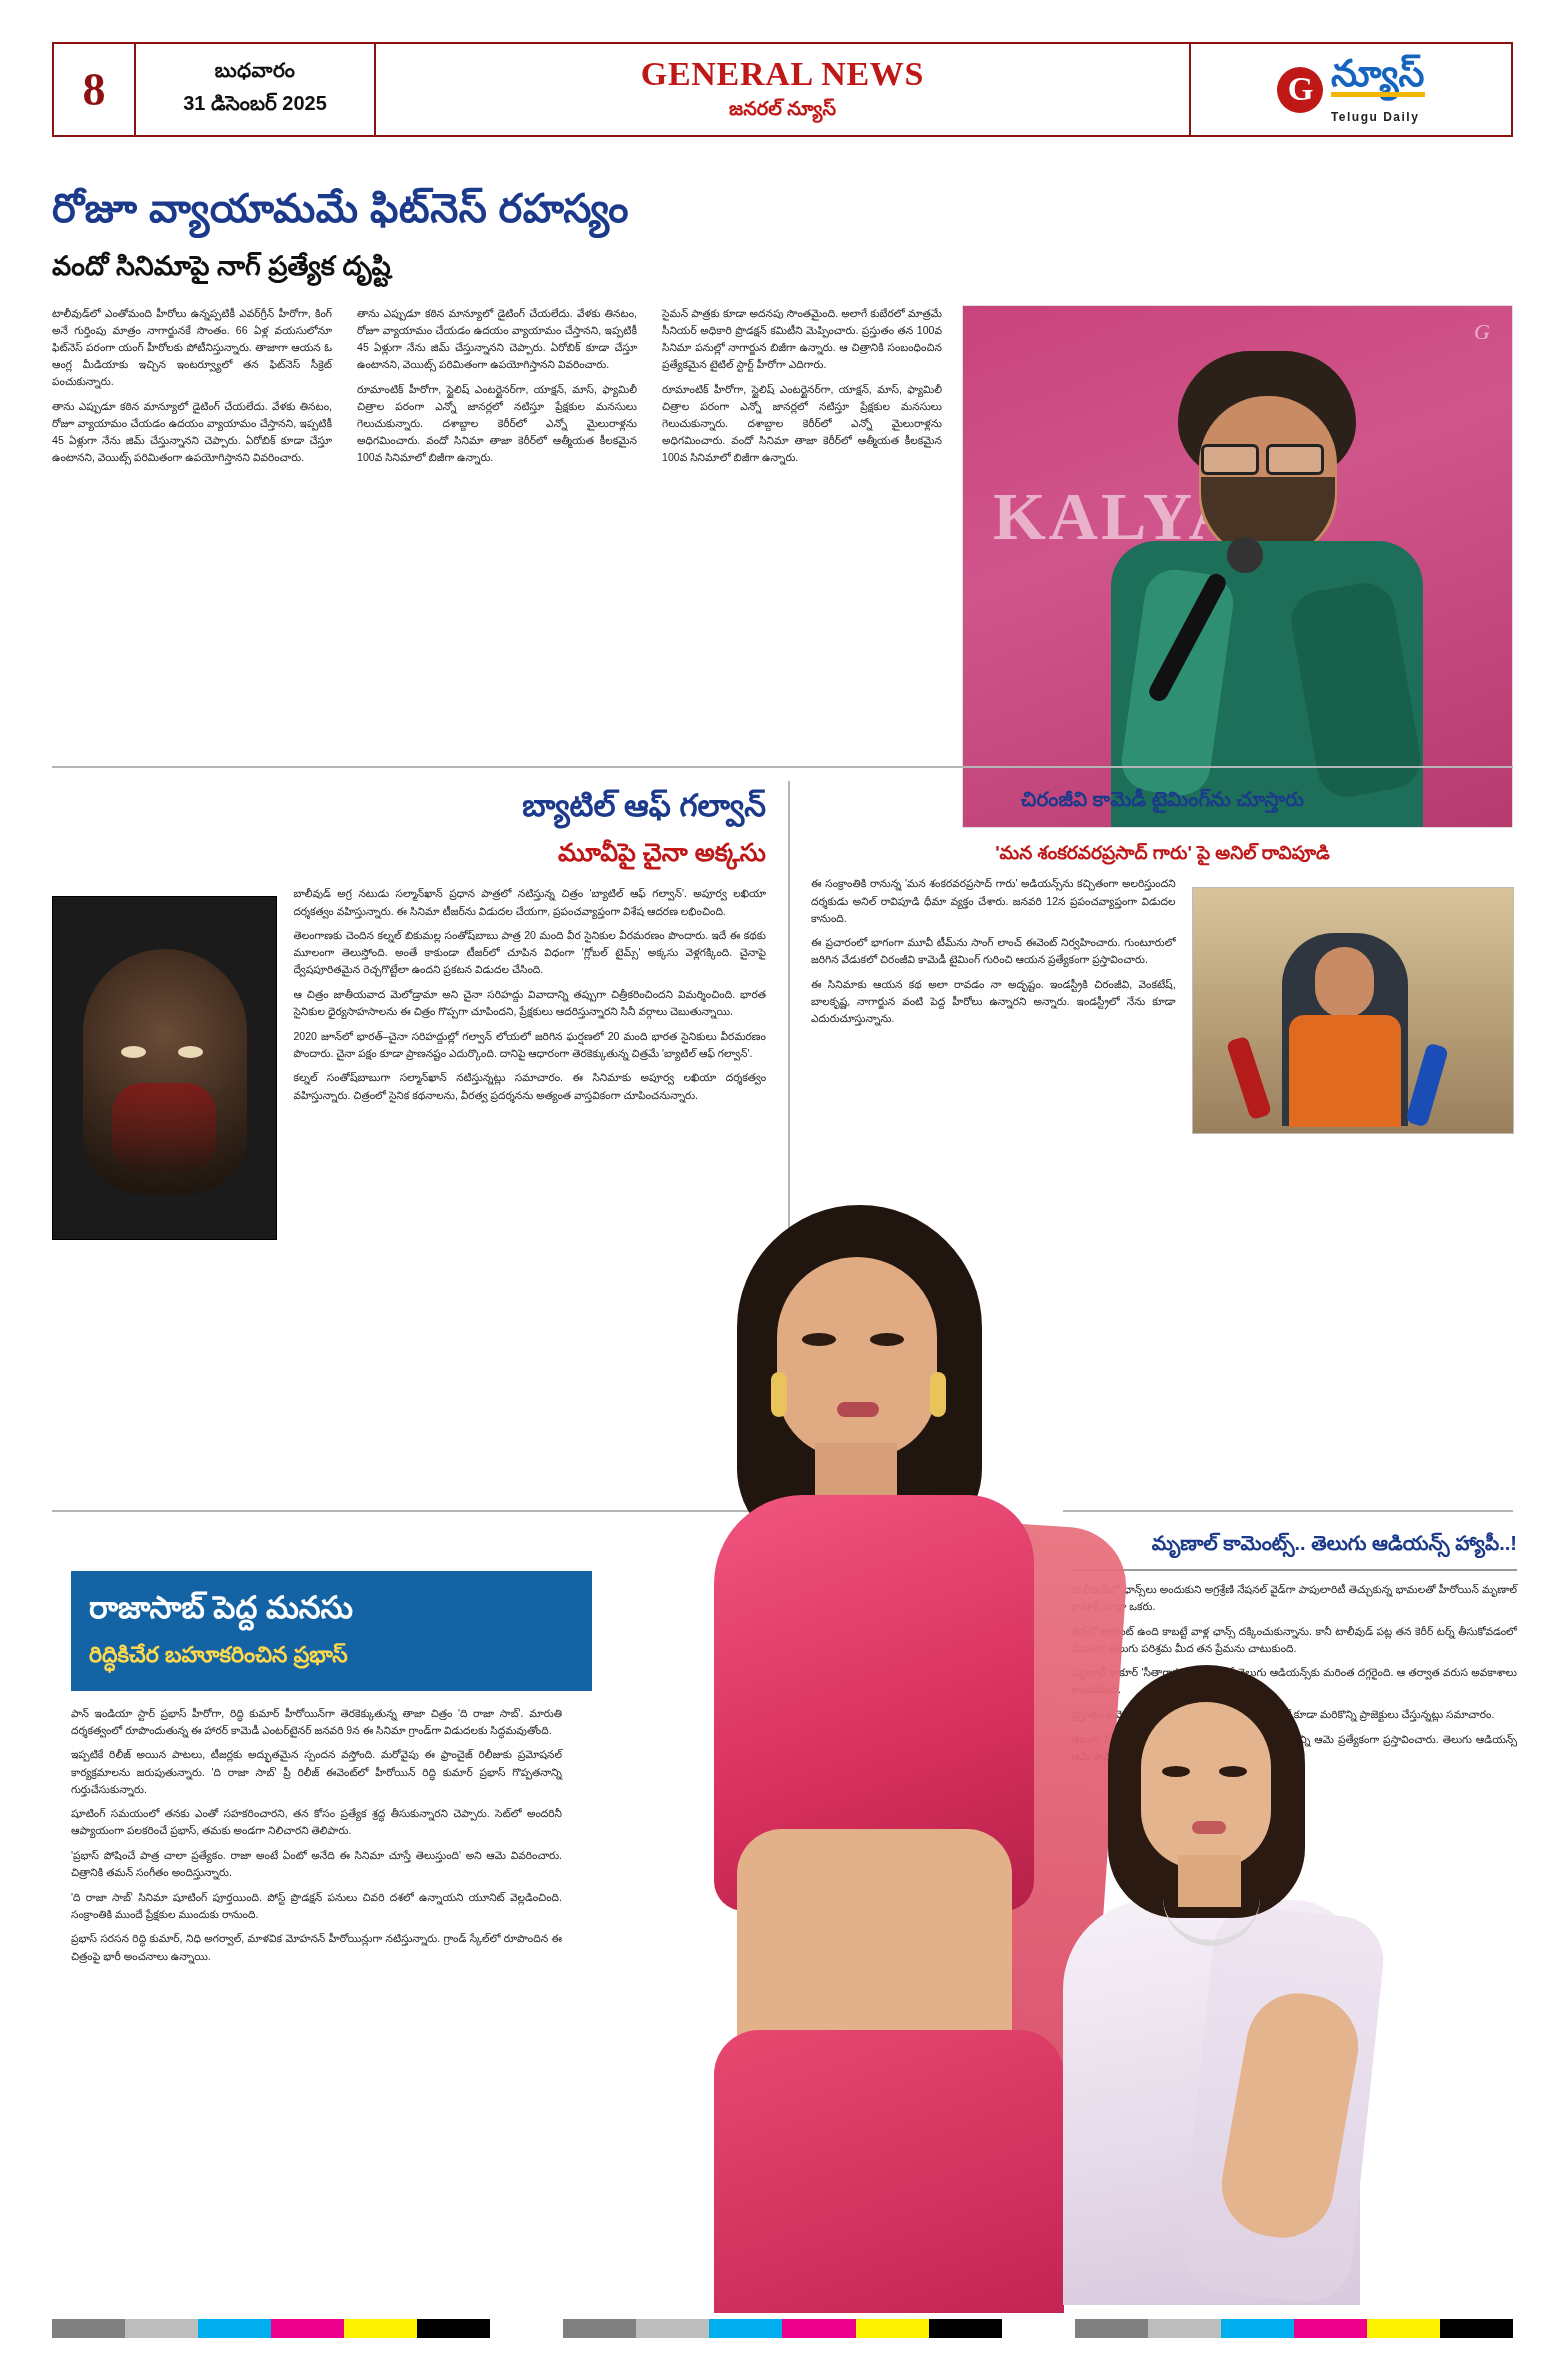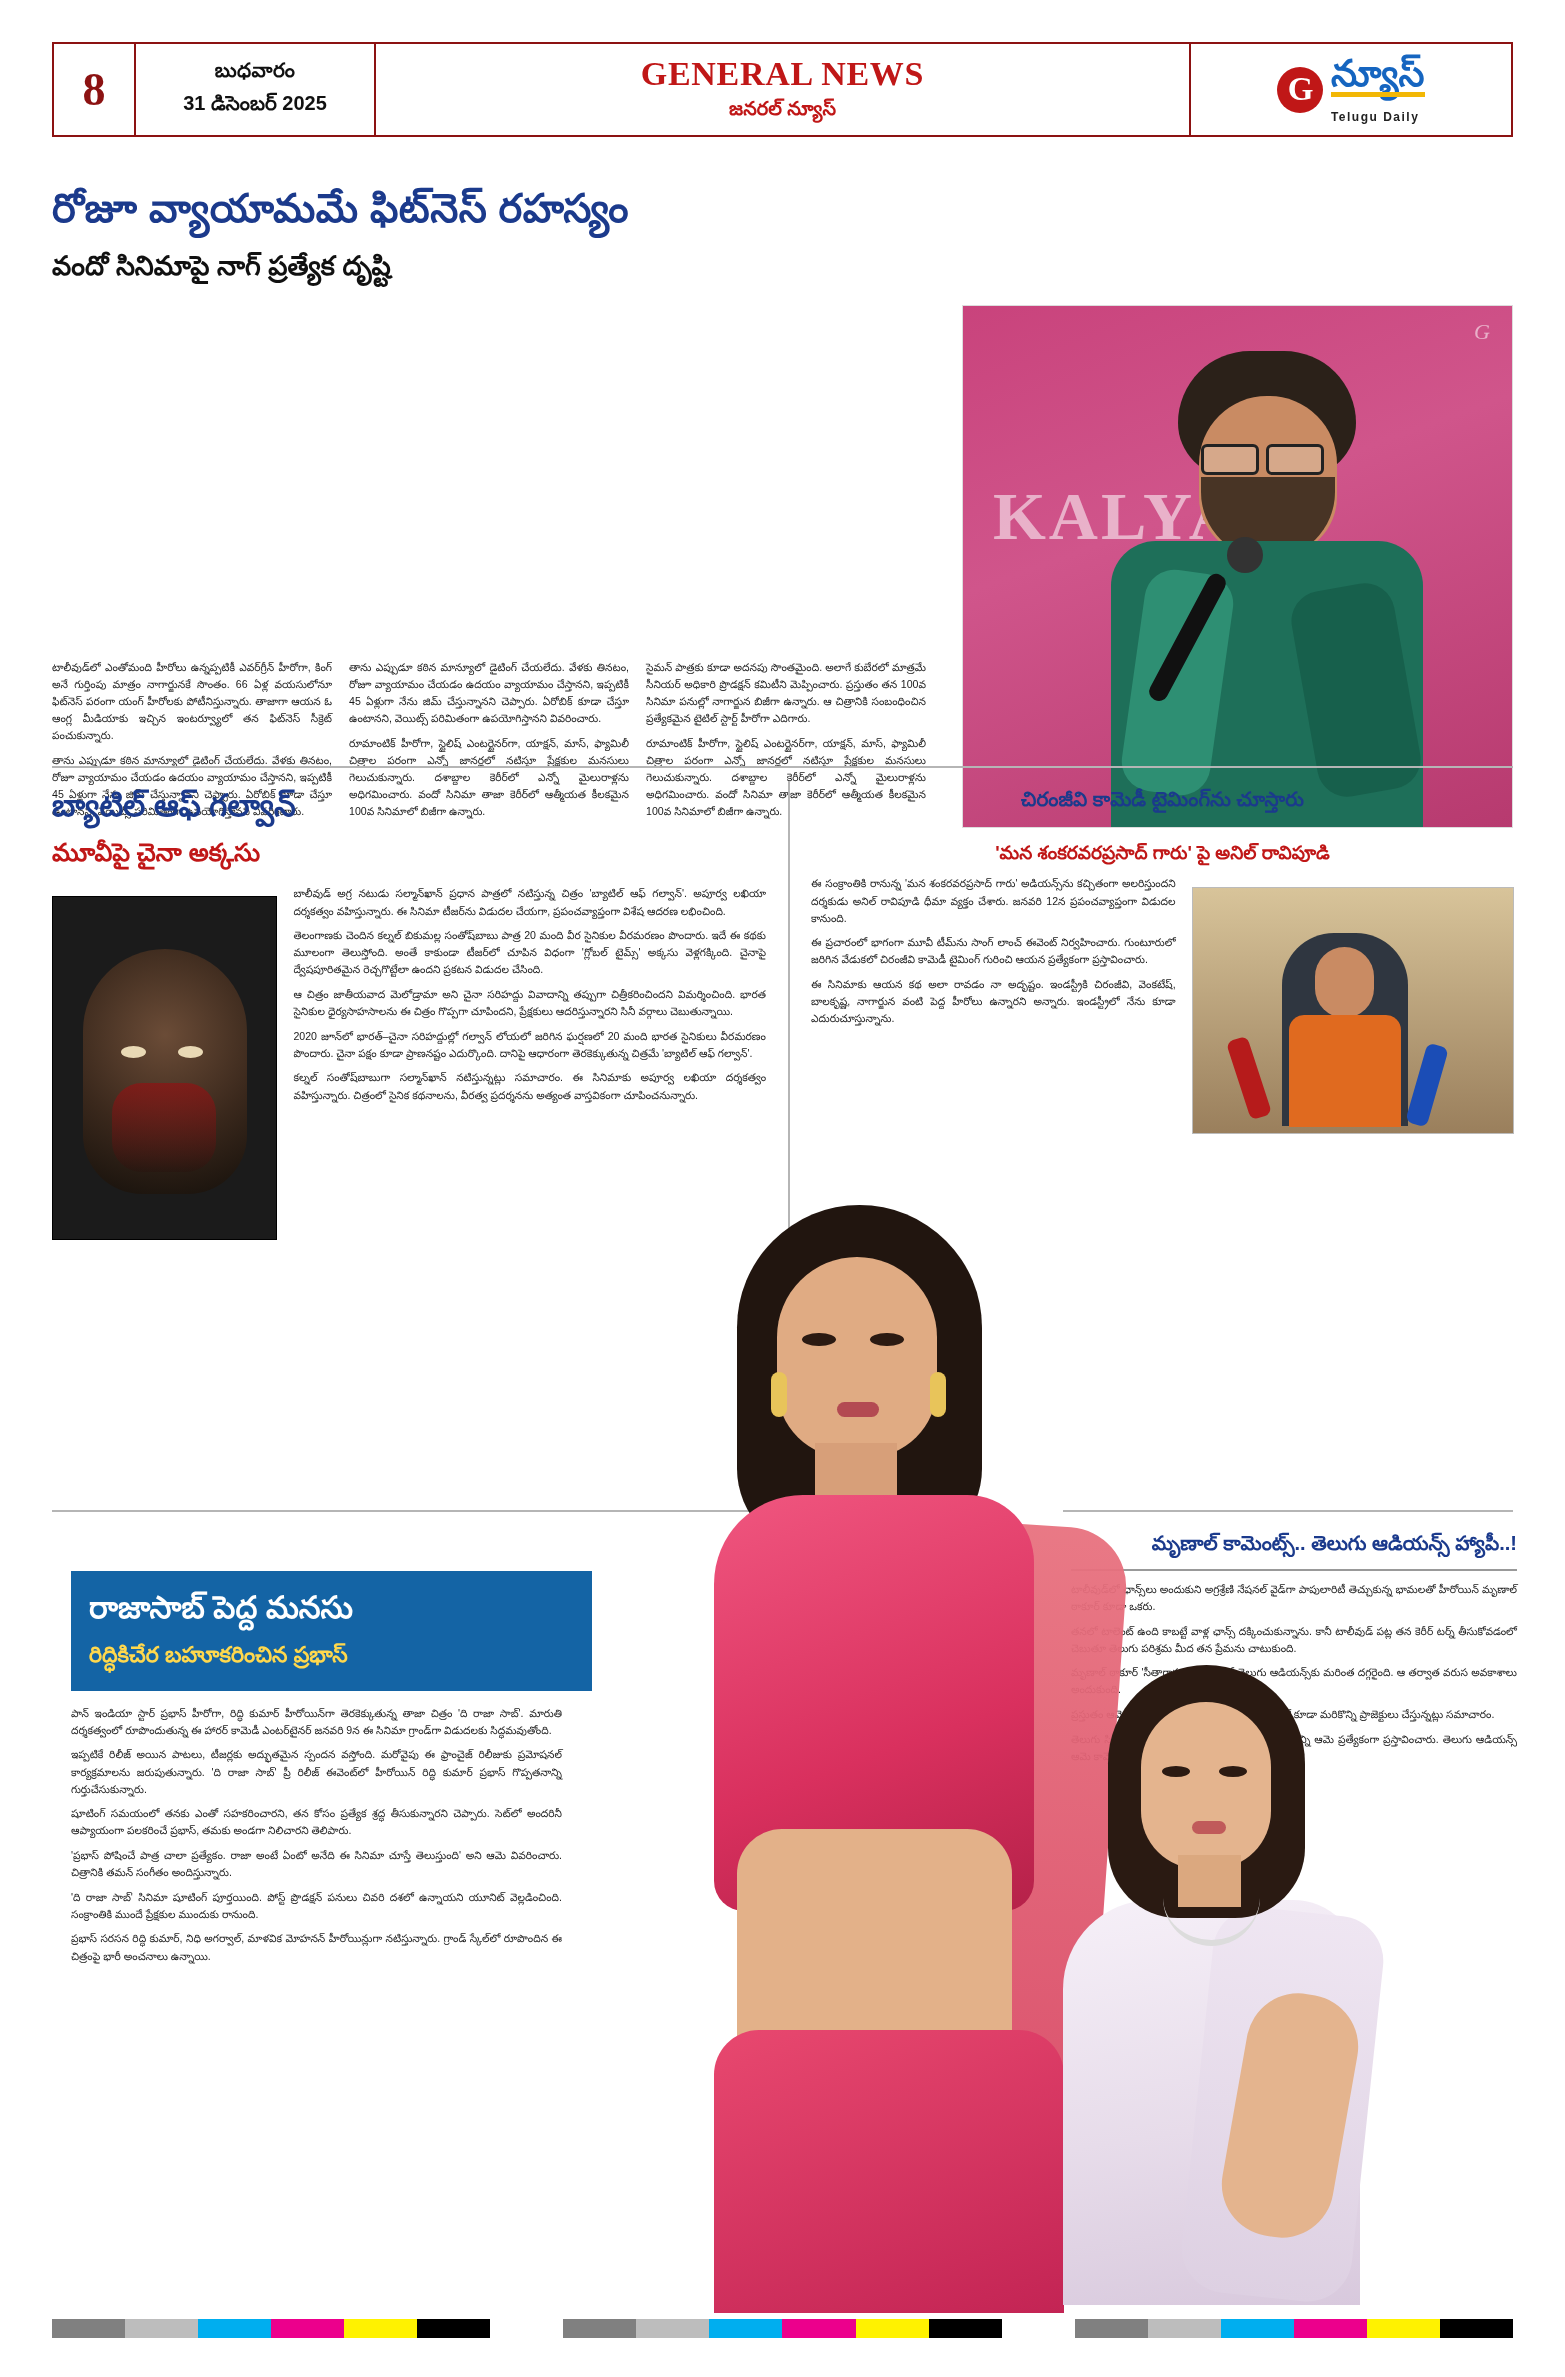--- a/index.html
+++ b/index.html
@@ -25,41 +25,41 @@
   .logo-sub{font-size:12px;font-weight:bold;color:#222;margin-top:18px;letter-spacing:1.5px;}
   .body-col{font-size:10.6px;line-height:1.62;color:#1a1a1a;text-align:justify;}
   .body-col p{margin:0 0 7.4px 0;}
 
   
   .s1{position:absolute;left:52px;top:186px;width:1461px;}
   .s1-head{text-align:left;}
   .s1-h1{font-size:40px;font-weight:bold;color:#1b3a8c;letter-spacing:0.4px;}
   .s1-h2{font-size:27px;font-weight:bold;color:#111;margin-top:10.4px;}
   .s1-body{position:relative;margin-top:16.4px;display:flex;gap:19.3px;}
-  .s1-cols{width:892px;display:flex;gap:17px;align-items:flex-end;}
+  .s1-cols{width:892px;display:flex;gap:25px;}
   .s1-col{width:280px;}
   .s1-photo{width:550px;height:521px;background:linear-gradient(160deg,#c9437c 0%,#d0558b 40%,#b73a6f 100%);position:relative;overflow:hidden;border:0.7px solid #ddd;}
   .s1-photo .bg-text{position:absolute;left:30px;top:171px;font-size:68px;font-weight:bold;color:#ffffff;opacity:.55;letter-spacing:3px;font-family:"Liberation Serif",serif;}
   .s1-photo .wm{position:absolute;right:22px;top:13.4px;font-size:22px;color:#fff;opacity:.55;font-family:"Liberation Serif",serif;font-style:italic;}
   .man{position:absolute;left:126px;top:45px;width:350px;height:476px;}
   .man .hair{position:absolute;left:89px;top:0;width:178px;height:126px;background:#2b2119;border-radius:89px 89px 67px 67px;}
   .man .face{position:absolute;left:110px;top:45px;width:138px;height:160px;background:#c98b63;border-radius:68px 68px 59px 59px;}
   .man .beard{position:absolute;left:112px;top:126px;width:134px;height:82px;background:#3a2a1e;border-radius:0 0 67px 67px;opacity:.9;}
   .man .glass{position:absolute;top:93px;width:52px;height:25px;border:3.7px solid #222;border-radius:6px;background:rgba(255,255,255,.25);}
   .man .glass.l{left:112px;}
   .man .glass.r{left:177px;}
   .man .shirt{position:absolute;left:22px;top:190px;width:312px;height:290px;background:#1e6f59;border-radius:45px 45px 0 0;}
   .man .shirt:before{content:"";position:absolute;left:22px;top:30px;width:89px;height:223px;background:#2e8f73;transform:rotate(8deg);border-radius:30px;}
   .man .shirt:after{content:"";position:absolute;right:15px;top:45px;width:104px;height:208px;background:#17604c;transform:rotate(-10deg);border-radius:30px;}
   .man .mic{position:absolute;left:89px;top:216px;width:19.3px;height:141px;background:#111;transform:rotate(28deg);border-radius:9px;}
   .man .mic-head{position:absolute;left:138px;top:186px;width:36px;height:36px;background:#333;border-radius:50%;}
 
   
   .s2{position:absolute;left:52px;top:788px;width:714px;}
-  .s2-head{}
+  .s2-head{text-align:right;}
   .s2-h1{font-size:31px;font-weight:bold;color:#1b3a8c;}
   .s2-h2{font-size:25px;font-weight:bold;color:#c01717;margin-top:7.4px;}
   .s2-img{float:left;width:223px;height:342px;margin:10.4px 16.4px 7.4px 0;background:#1b1b1b;position:relative;overflow:hidden;border:0.7px solid #000;}
   .s2-img .warrior{position:absolute;left:30px;top:52px;width:164px;height:245px;background:radial-gradient(circle at 50% 35%,#6b4c37 0%,#3a281c 55%,#15100b 100%);border-radius:82px 82px 59px 59px;}
   .s2-img .eye{position:absolute;top:149px;width:25px;height:12px;background:#e9d9b5;border-radius:50%;}
   .s2-img .eye.l{left:68px;}
   .s2-img .eye.r{left:125px;}
   .s2-img .blood{position:absolute;left:59px;top:186px;width:104px;height:89px;background:linear-gradient(180deg,rgba(140,20,20,.75),rgba(40,6,6,.2));border-radius:30px;}
 
   .s3{position:absolute;left:811px;top:788px;width:703px;}

